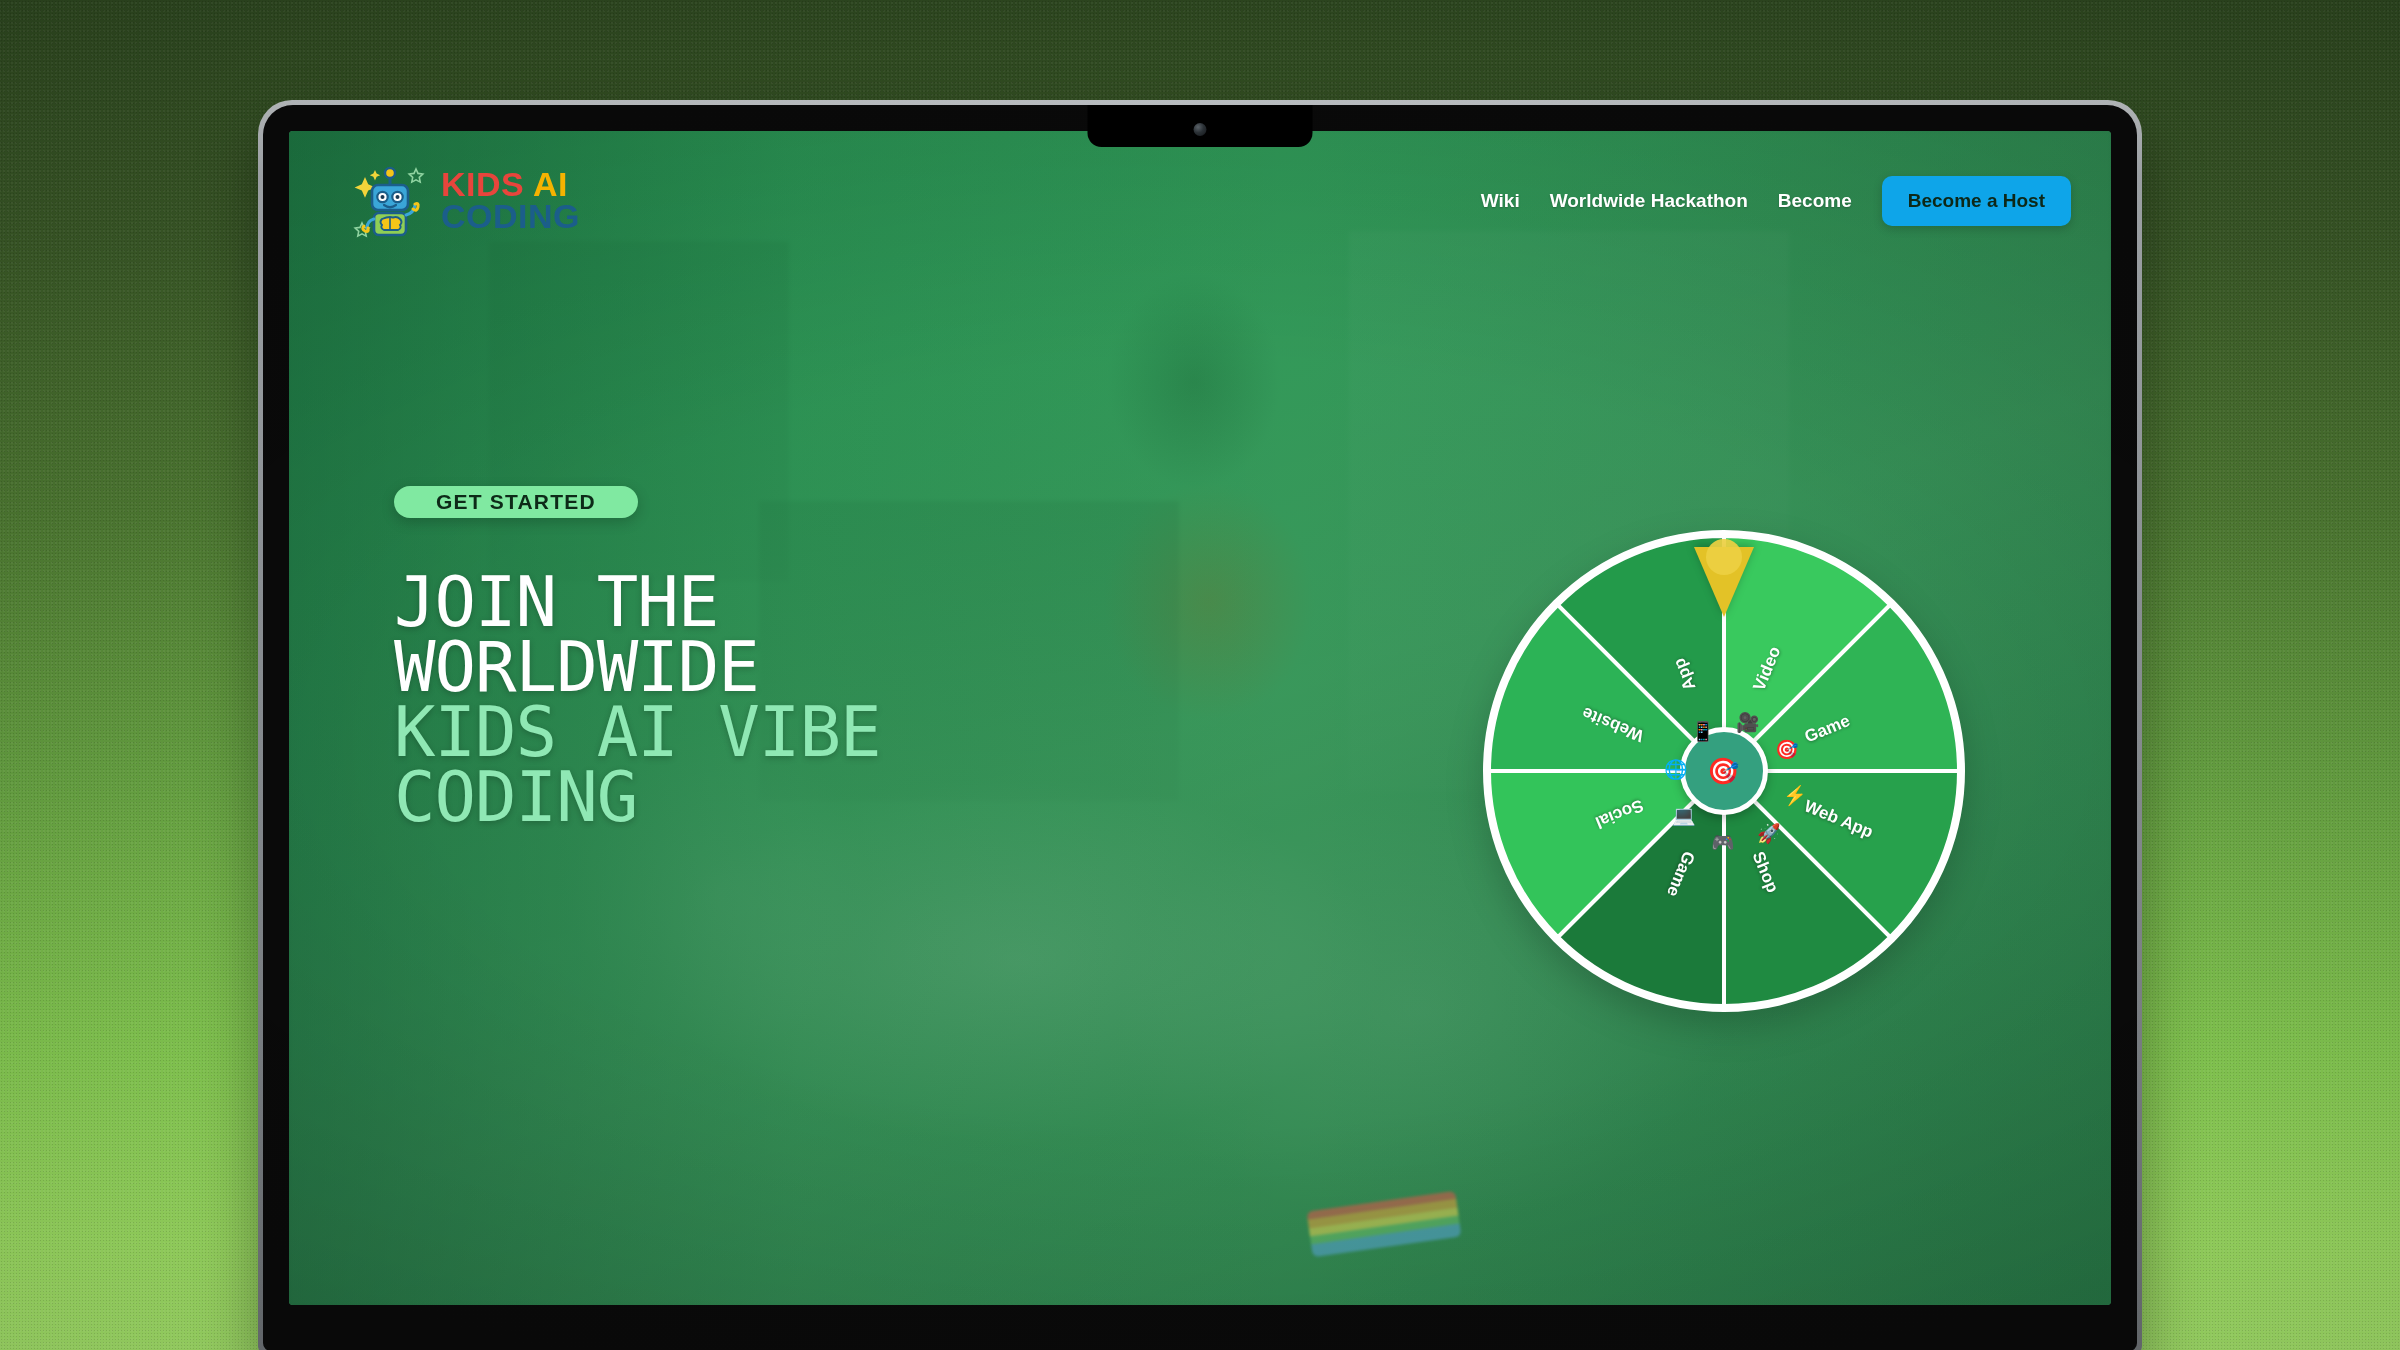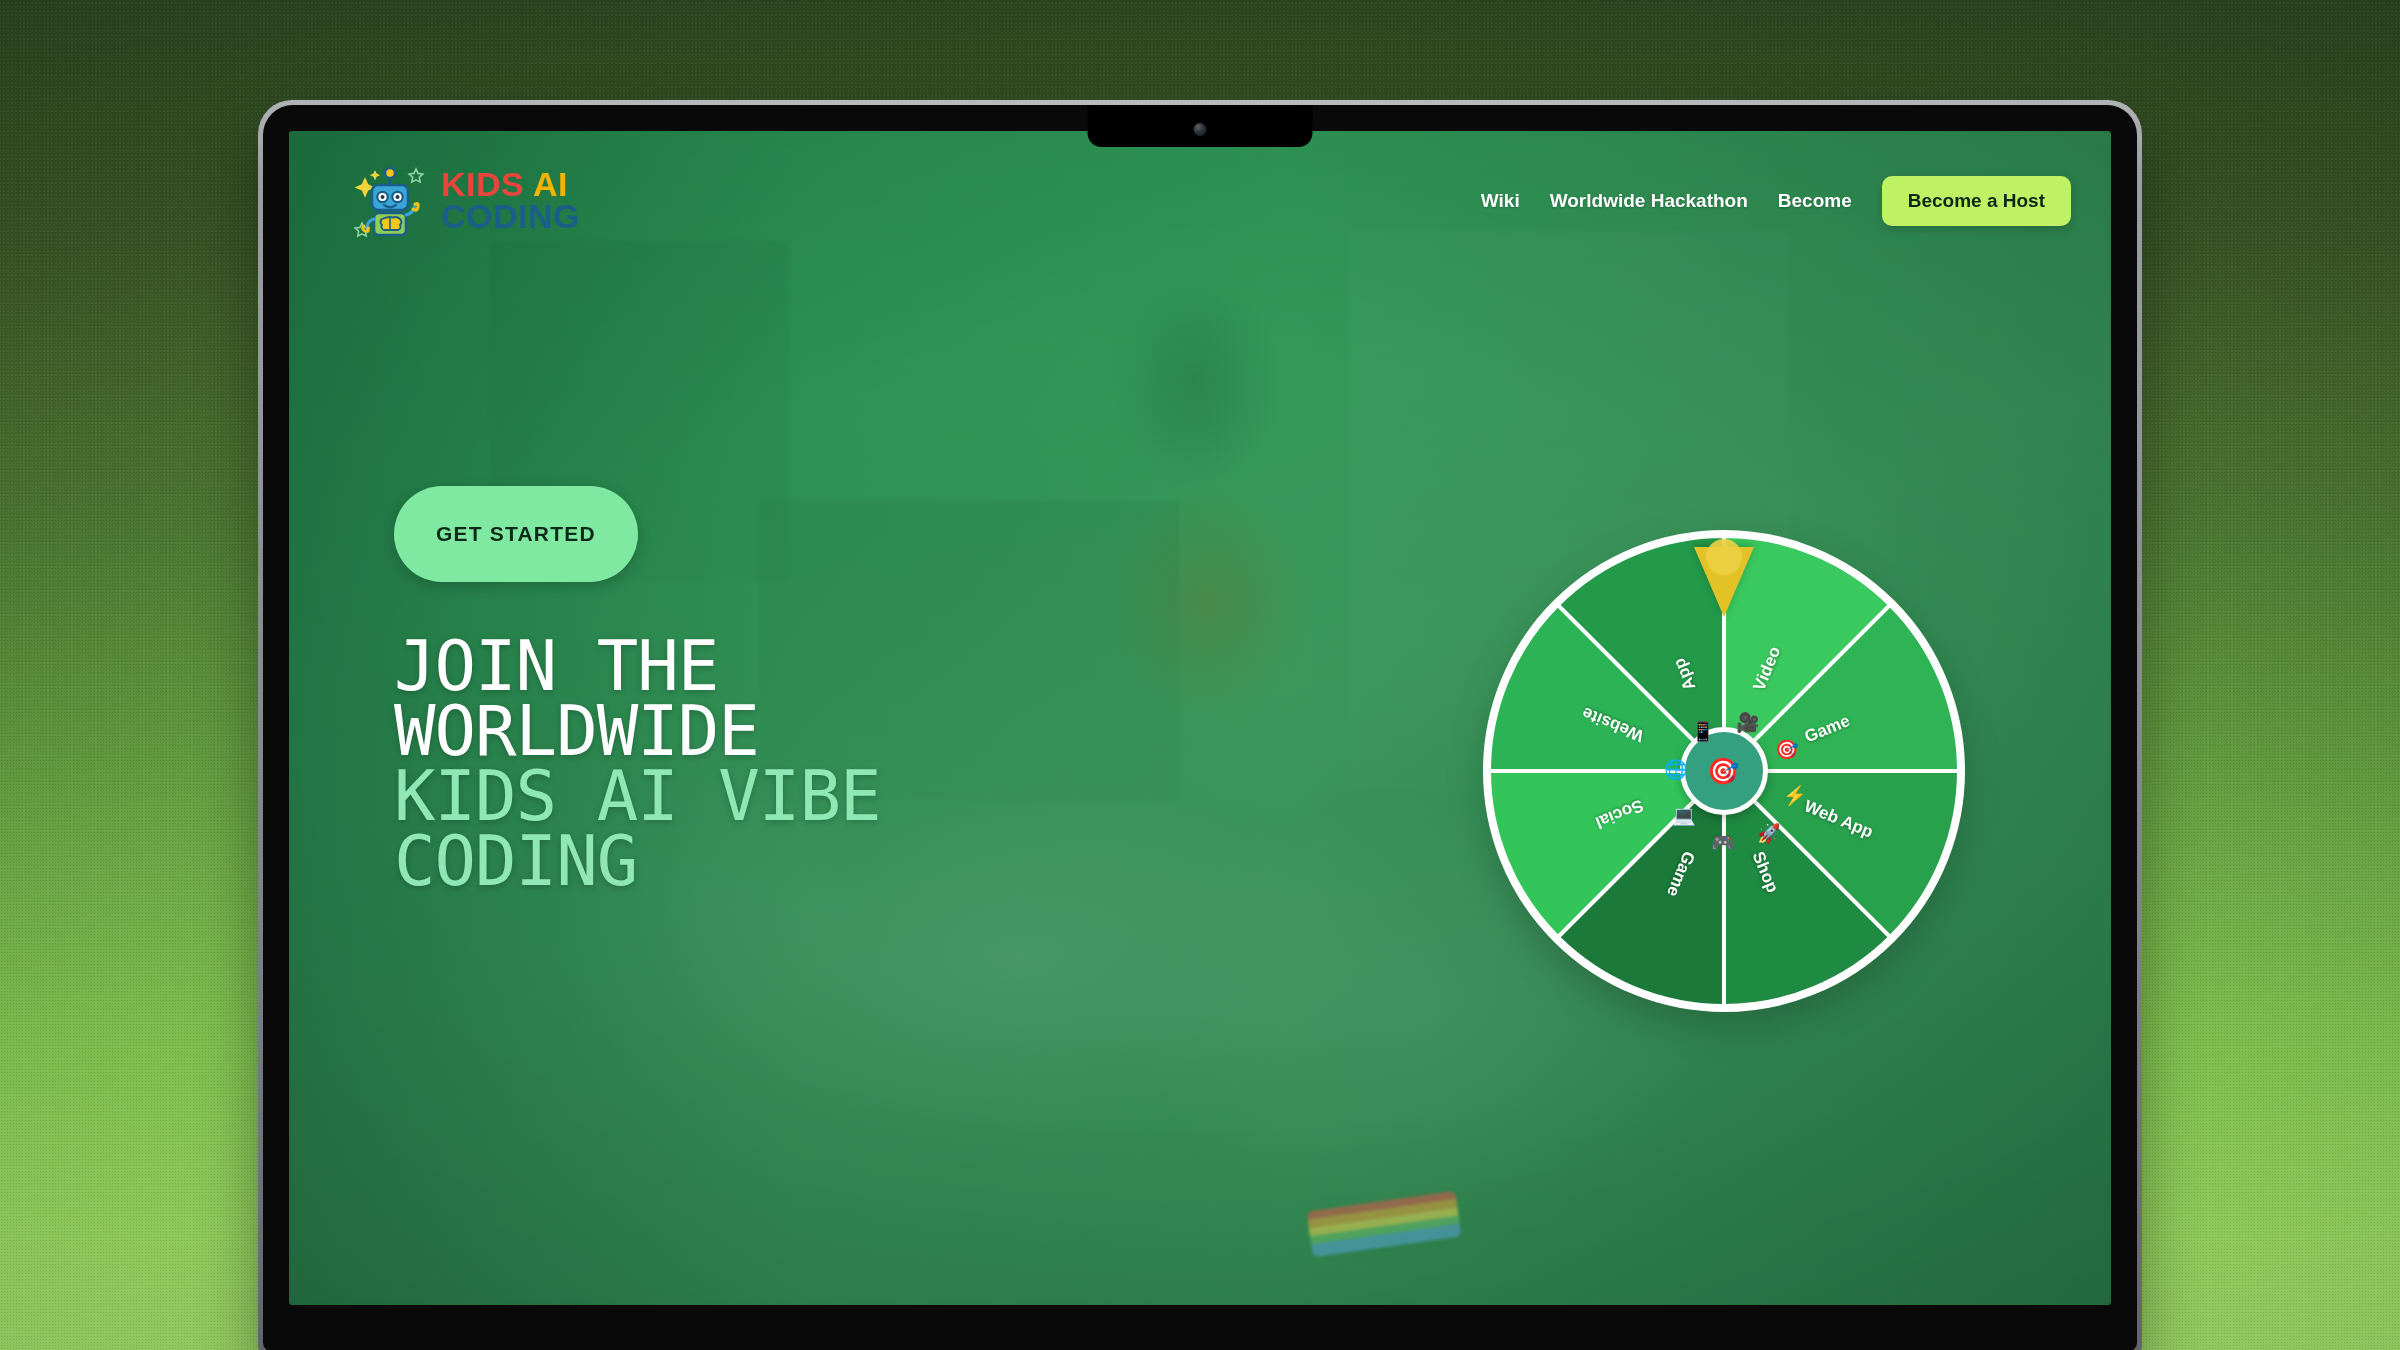--- a/index.html
+++ b/index.html
@@ -113,33 +113,33 @@
   .kids{color:#e8453c;}
   .ai{color:#f5b301;}
 
   nav.topnav{display:flex;align-items:center;gap:30px;}
   .nav-link{
     color:#ffffff;font-size:19px;font-weight:700;text-decoration:none;white-space:nowrap;
     text-shadow:0 1px 2px rgba(0,0,0,.25);
     text-align:right;
   }
   .host-btn{
-    background:#bef264;color:#0d2818;border:none;border-radius:10px;
+    background:#0ea5e9;color:#0d2818;border:none;border-radius:10px;
     font-size:19px;font-weight:700;padding:14px 26px;cursor:pointer;white-space:nowrap;
     font-family:"Liberation Sans",sans-serif;
     box-shadow:0 3px 10px rgba(0,0,0,.18);
   }
 
   
   #hero{position:absolute;left:0;top:0;width:100%;height:100%;z-index:4;}
   #hero-left{position:absolute;left:105px;top:355px;width:900px;}
 
   .get-started{
     display:inline-block;background:#80e9a1;color:#0d2a18;
-    border:none;border-radius:999px;padding:36px 42px;
+    border:none;border-radius:999px;padding:4px 42px;
     font-size:21px;font-weight:700;letter-spacing:1.2px;cursor:pointer;
     font-family:"Liberation Sans",sans-serif;
     box-shadow:0 4px 14px rgba(0,0,0,.20);
   }
 
   h1#headline{
     margin:52px 0 0 0;
     font-family:"DejaVu Sans Mono","Liberation Mono",monospace;
     font-weight:400;
     font-size:69px;

